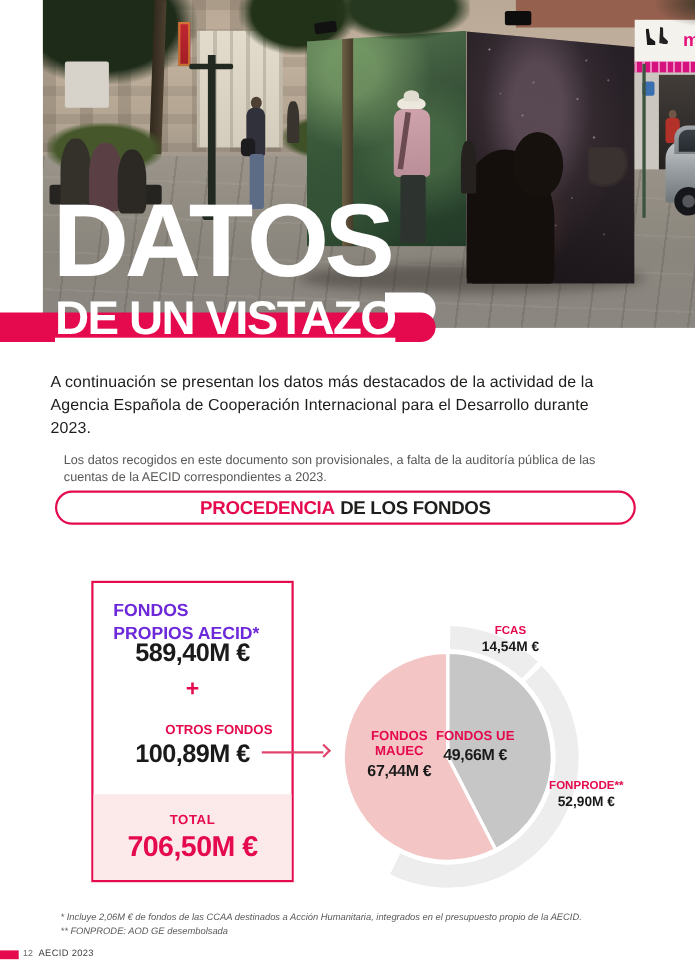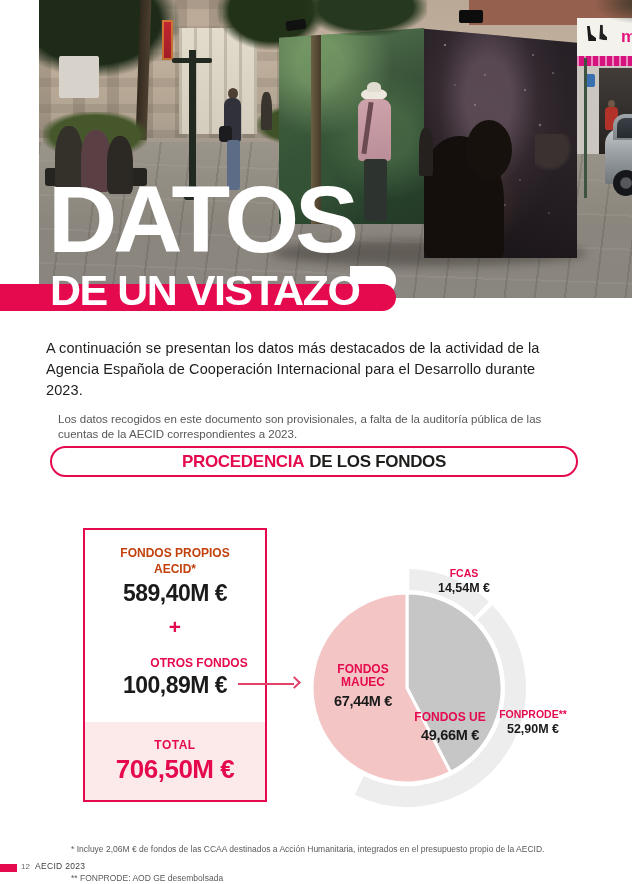--- a/index.html
+++ b/index.html
@@ -87,66 +87,66 @@
   .car-window{left:12px;top:4px;width:56px;height:20px;background:linear-gradient(180deg,#3a4046,#262b30);border-radius:8px 8px 0 0;}
   .car-wheel{left:8px;top:56px;width:26px;height:26px;border-radius:50%;background:radial-gradient(circle,#54575c 0 28%,#16171a 34%);}
   .car-yellow{left:58px;top:34px;width:22px;height:20px;opacity:.85;border-radius:2px;background:repeating-linear-gradient(45deg,#c9a846 0 4px,#3f3a33 4px 8px);}
   .ph-pole-b{left:618px;top:118px;width:3px;height:84px;background:#3c5340;}
   .ph-canopy-d{left:556px;top:-18px;width:92px;height:42px;background:radial-gradient(ellipse,rgba(40,45,30,.85),transparent 72%);}
 
   
   .notch{left:350px;top:266px;width:46px;height:32px;background:#fff;border-radius:0 16px 20px 0;}
   .banner{left:0;top:284px;width:396px;height:27px;background:#e50a4e;border-radius:0 14px 14px 0;}
   .hero-title{left:48px;top:172px;margin:0;font-size:96px;font-weight:bold;color:#fff;letter-spacing:-4px;line-height:1;transform:scaleY(.98);}
-  .hero-subtitle{left:50px;top:269px;font-size:43px;font-weight:bold;color:#fff;letter-spacing:-1.5px;line-height:1;white-space:nowrap;}
+  .hero-subtitle{left:50px;top:269px;font-size:43px;font-weight:bold;color:#fff;letter-spacing:-1.5px;line-height:1;white-space:nowrap;text-decoration:underline;}
 
   
   .lead{left:46px;top:338px;width:508px;margin:0;font-size:14.5px;line-height:1.45;color:#1d1d1b;letter-spacing:.1px;}
   .note{left:46px;top:400px;width:490px;margin:12px;font-size:11.5px;line-height:1.3;color:#575756;}
 
   
   .pill{left:50px;top:446px;width:528px;height:31px;border:2px solid #e50a4e;border-radius:17px;background:#fff;
         display:flex;align-items:center;justify-content:center;font-size:17px;font-weight:bold;letter-spacing:-.3px;}
   .pill span{position:static;}
   .pill .hl{color:#e50a4e;margin-right:5px;}
   .pill .rest{color:#1d1d1b;}
 
   
   .funds-box{left:83px;top:528px;width:184px;height:274px;border:2px solid #e50a4e;background:#fff;}
-  .fb-own-label{left:0;top:16px;width:100%;text-align:center;font-size:12px;font-weight:bold;color:#c2410c;line-height:1.3;padding:0 18px;}
+  .fb-own-label{left:0;top:16px;width:100%;font-size:16px;font-weight:bold;color:#6d28d9;line-height:1.3;padding:0 18px;}
   .fb-own-value{left:0;top:50px;width:100%;text-align:center;font-size:23px;font-weight:bold;color:#1a1a1a;letter-spacing:-.5px;}
   .fb-plus{left:0;top:85px;width:100%;text-align:center;font-size:21px;font-weight:bold;color:#e50a4e;}
   .fb-other-label{left:0;top:126px;width:100%;text-align:center;font-size:12px;font-weight:bold;color:#e50a4e;padding-left:48px;}
   .fb-other-value{left:0;top:142px;width:100%;text-align:center;font-size:23px;font-weight:bold;color:#1a1a1a;letter-spacing:-.5px;}
   .fb-total{left:0;top:192px;width:100%;height:78px;background:#fce9ea;}
   .fb-total-label{left:0;top:16px;width:100%;text-align:center;font-size:12px;font-weight:bold;color:#e50a4e;letter-spacing:.5px;}
   .fb-total-value{left:0;top:32px;width:100%;text-align:center;font-size:26px;font-weight:bold;color:#e50a4e;letter-spacing:-.5px;}
 
   
   .arrow-line{left:238px;top:683px;width:56px;height:2px;background:#e0426a;}
   .arrow-head{left:290px;top:678px;width:9px;height:9px;border-top:2px solid #e0426a;border-right:2px solid #e0426a;transform:rotate(45deg);}
 
   
   .chart{left:290px;top:555px;width:342px;height:270px;}
   .chart svg{left:0;top:0;}
   .lbl{text-align:center;line-height:1.12;}
   .lbl .name{position:static;display:block;font-weight:bold;color:#e50a4e;}
   .lbl .val{position:static;display:block;font-weight:bold;color:#1a1a1a;}
   .lbl-mauec{left:28px;top:108px;width:90px;}
-  .lbl-ue{left:115px;top:108px;width:90px;margin-top:48px;}
+  .lbl-ue{left:97px;top:108px;width:90px;}
   .lbl-mauec .name,.lbl-ue .name{font-size:12px;}
   .lbl-mauec .val,.lbl-ue .val{font-size:14.5px;margin-top:3px;letter-spacing:-.3px;}
   .lbl-fcas{left:134px;top:13px;width:80px;}
   .lbl-fonprode{left:193px;top:154px;width:100px;}
   .lbl-fcas .name,.lbl-fonprode .name{font-size:10.5px;}
   .lbl-fcas .val,.lbl-fonprode .val{font-size:12.5px;margin-top:1px;}
 
   
   .footnotes{left:55px;top:827px;width:520px;margin:0;font-size:8.5px;line-height:1.5;color:#5a5a59;}
-  .footnotes p{position:static;margin:16px;}
+  .footnotes p{position:static;margin:0;font-style:italic;}
   .footer-block{left:0;top:864px;width:17px;height:8px;background:#e50a4e;}
   .footer-num{left:21px;top:862px;font-size:8px;color:#6b6b6a;}
   .footer-brand{left:35px;top:861px;font-size:8.5px;font-weight:normal;color:#3f3f3e;letter-spacing:.3px;text-align:center;}
 </style>
 </head>
 <body>
 
 <div class="page">
 
   <div class="photo">

